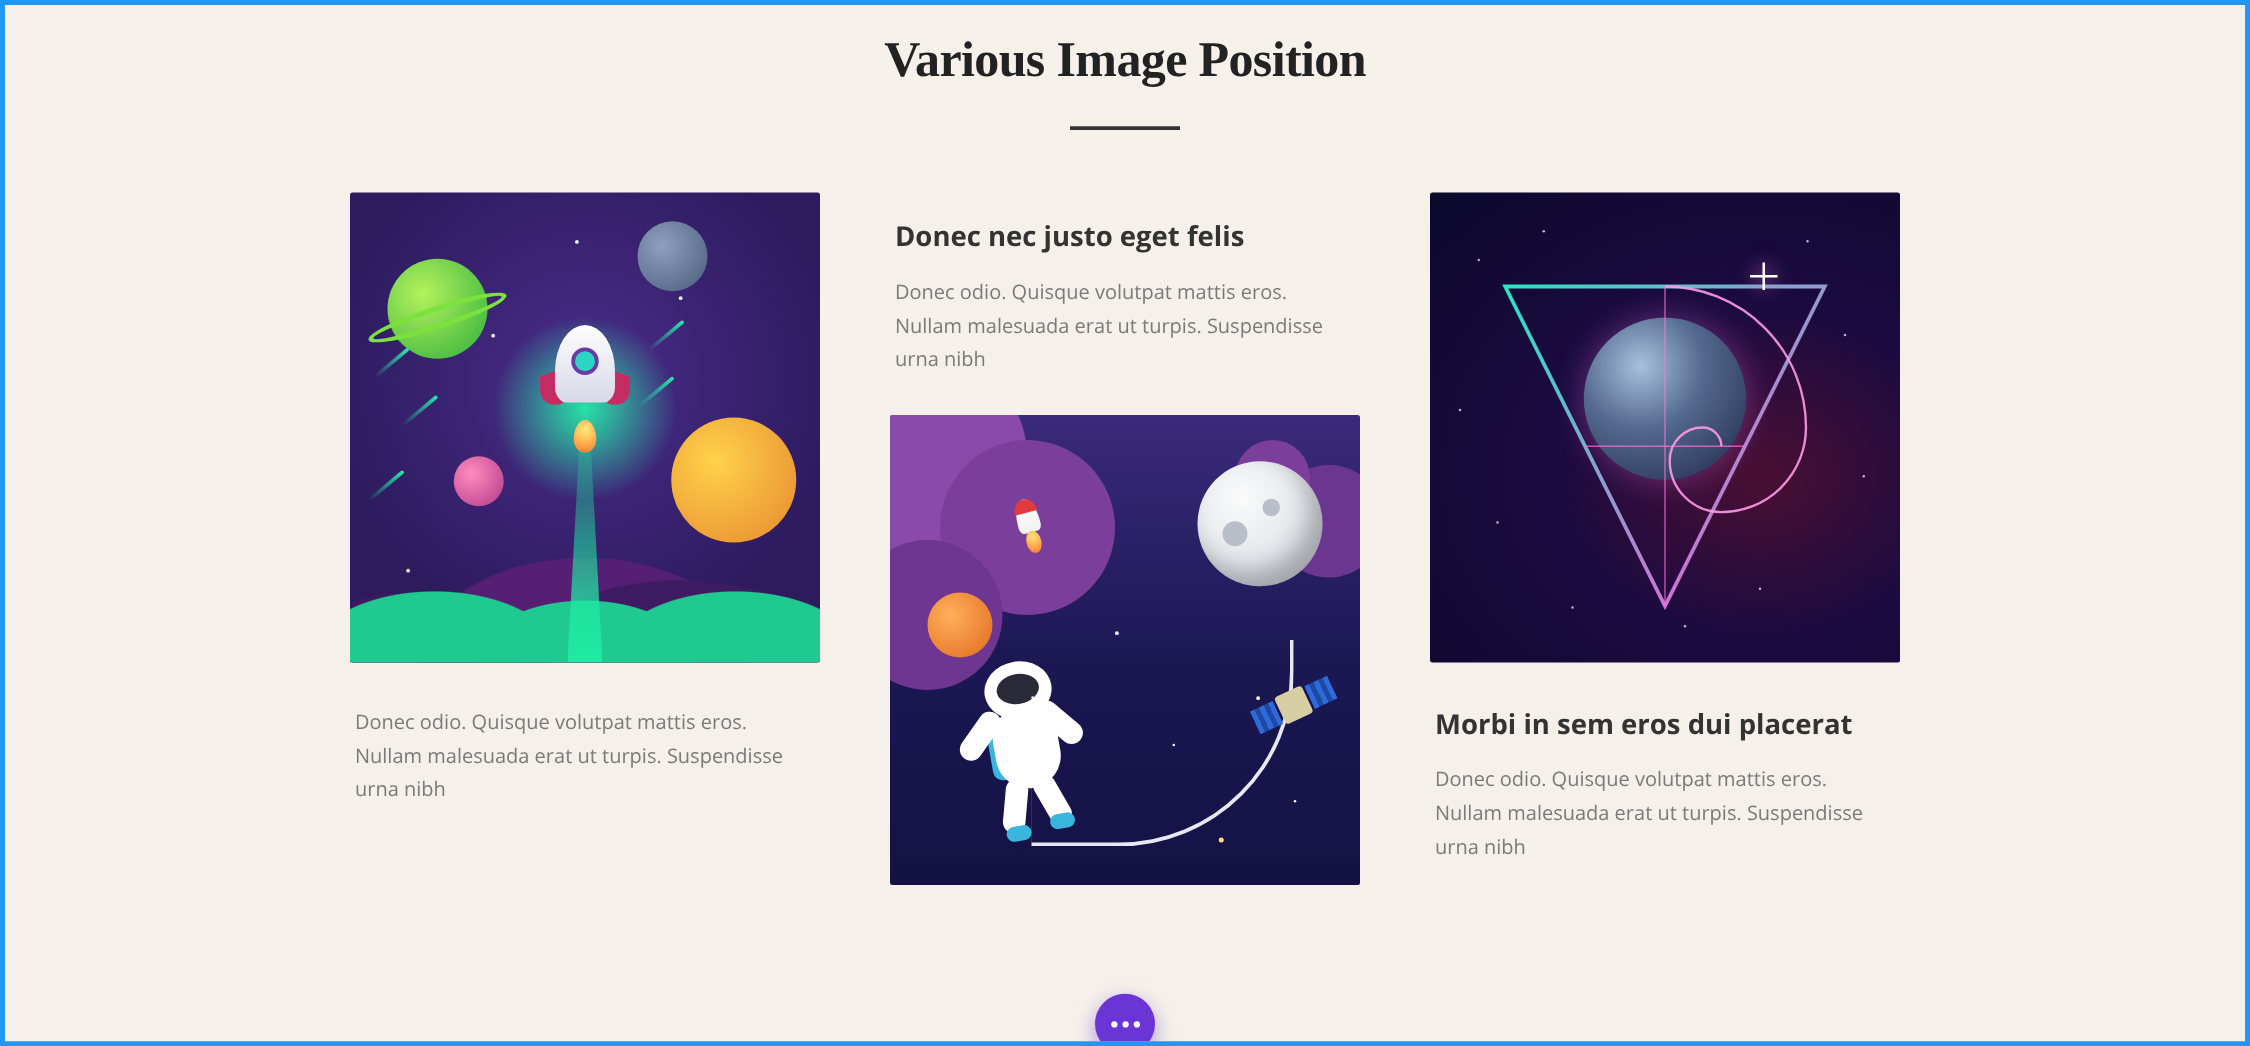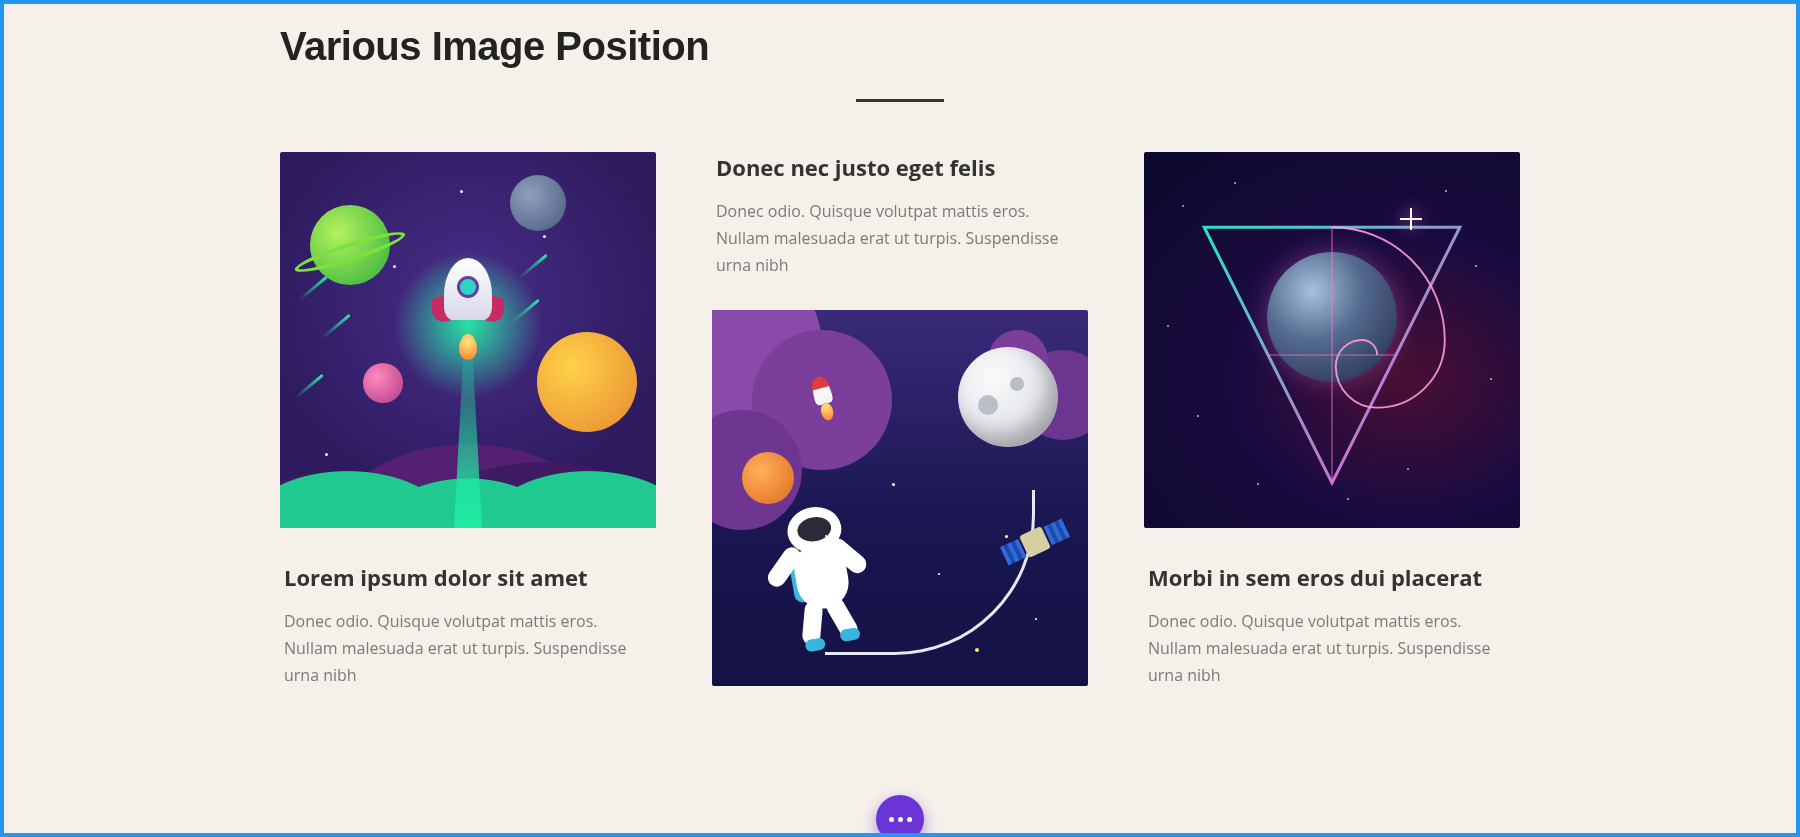--- a/index.html
+++ b/index.html
@@ -6,21 +6,22 @@
   body{
     font-family:"Segoe UI", "Open Sans", Roboto, Arial, sans-serif;
     background:#f5f1ea;
     border:4px solid #2196f3;
     min-height:837px;
     padding:20px 0 60px;
     position:relative;
   }
   .wrap{max-width:1260px;margin:0 auto;padding:0 10px;}
   .section-title{
-    font-family:Liberation Sans, sans-serif;
+    text-align:center;
+    font-family:Liberation Serif, serif;
     font-weight:600;
     font-size:40px;
     color:#222;
     letter-spacing:-0.5px;
   }
   .divider{
     width:88px;height:3px;background:#333;margin:30px auto 50px;
   }
   .cards{
     display:flex;
@@ -46,21 +47,21 @@
     color:#333;
     margin-bottom:16px;
   }
   .card p{
     font-size:16px;
     line-height:1.7;
     color:#7a7a7a;
   }
   .text-block{padding:0 4px;}
   .card-below .text-block{margin-top:34px;}
-  .card-above .text-block{margin-bottom:30px;}
+  .card-above .text-block{margin-bottom:30px;margin-top:20px;}
 
   
   .ill1{
     position:relative;
     background:radial-gradient(circle at 50% 40%, #4a2d8a 0%, #2d1b5e 70%);
   }
   .blob{position:absolute;border-radius:50%;}
   .ill1 .wave1{position:absolute;inset:auto 0 0 0;height:45%;
     background:
       radial-gradient(ellipse 60% 70% at 70% 100%, #3e1a63 55%, transparent 56%),
@@ -217,21 +218,20 @@
         <div class="trail"></div>
         <div class="glow"></div>
         <div class="rocket">
           <div class="fin l"></div>
             <div class="fin r"></div>
           <div class="body"></div>
             <div class="flame"></div>
         </div>
       </div>
       <div class="text-block">
-        <h3>Lorem ipsum dolor sit amet</h3>
         <p>Donec odio. Quisque volutpat mattis eros. Nullam malesuada erat ut turpis. Suspendisse urna nibh</p>
       </div>
     </div>
 
     <div class="card card-above">
       <div class="text-block">
         <h3>Donec nec justo eget felis</h3>
         <p>Donec odio. Quisque volutpat mattis eros. Nullam malesuada erat ut turpis. Suspendisse urna nibh</p>
       </div>
       <div class="thumb ill2">

